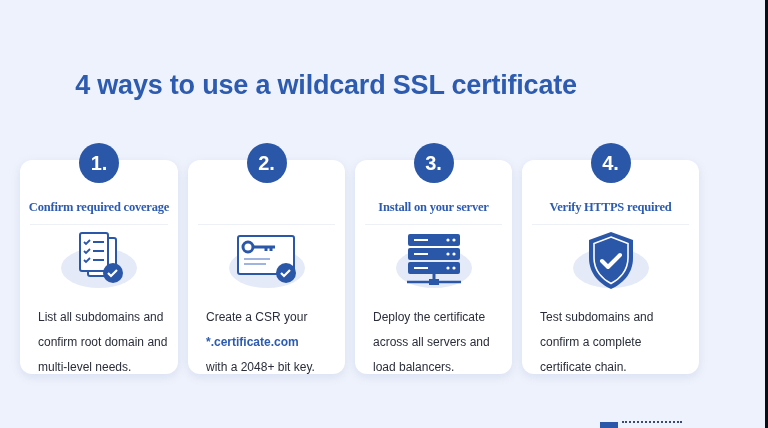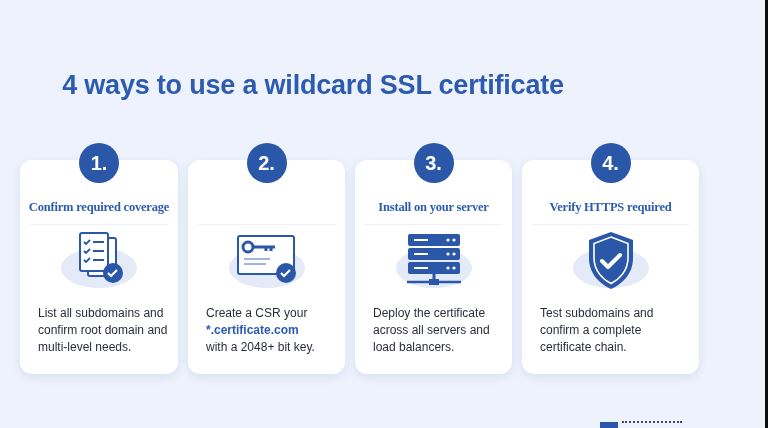--- a/index.html
+++ b/index.html
@@ -4,21 +4,21 @@
   <style>
     html, body { margin: 0; padding: 0; }
     body {
       width: 768px; height: 428px; overflow: hidden; position: relative;
       background: #eef2fc;
       font-family: "Liberation Sans", "DejaVu Sans", sans-serif;
     }
     .edge { position: absolute; right: 0; top: 0; width: 3px; height: 428px; background: #0b0d14; }
     .title {
       position: absolute; left: 0; width: 626px; top: 70px; text-align: center;
-      font-size: 27px; font-weight: bold; color: #2c5bb0; letter-spacing: -0.2px;
+      font-size: 27px; font-weight: bold; color: #2c5bb0; letter-spacing: -0.2px; padding-left: 13px;
     }
     .card {
       position: absolute; top: 160px; height: 214px;
       background: #ffffff; border-radius: 12px;
       box-shadow: 0 3px 10px rgba(90,110,180,0.14);
     }
     .badge {
       position: absolute; top: -17px; left: 50%; transform: translateX(-50%);
       width: 40px; height: 40px; border-radius: 50%;
       background: #2b57a8; color: #fff; font-weight: bold; font-size: 20px;
@@ -33,21 +33,21 @@
       position: absolute; top: 70px; left: 50%; transform: translateX(-50%);
       width: 82px; height: 62px;
     }
     .icon-wrap .blob {
       position: absolute; left: 3px; top: 18px; width: 76px; height: 40px;
       border-radius: 50%; background: #e4eaf8;
     }
     .icon-wrap svg { position: absolute; left: 0; top: 0; }
     .desc {
       position: absolute; top: 145px; left: 18px; right: 10px;
-      font-size: 12px; line-height: 17px; color: #2a2e3a;
+      font-size: 12px; line-height: 25px; color: #2a2e3a;
     }
     .desc .hl { color: #2c5bb0; font-weight: bold; }
     .brand {
       position: absolute; left: 600px; top: 422px; width: 18px; height: 6px; background: #2b57a8;
     }
     .brand-text {
       position: absolute; left: 622px; top: 421px; width: 60px; height: 7px;
       border-top: 2px dotted #3a4a70;
     }
   </style>

